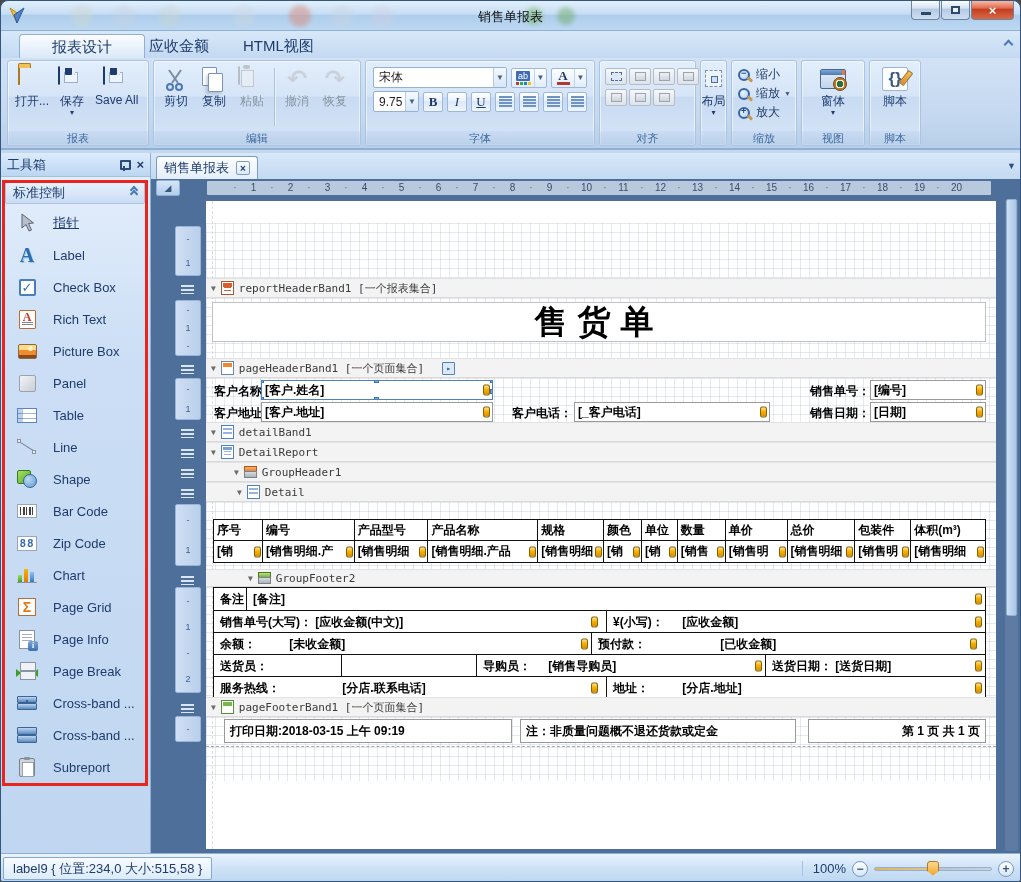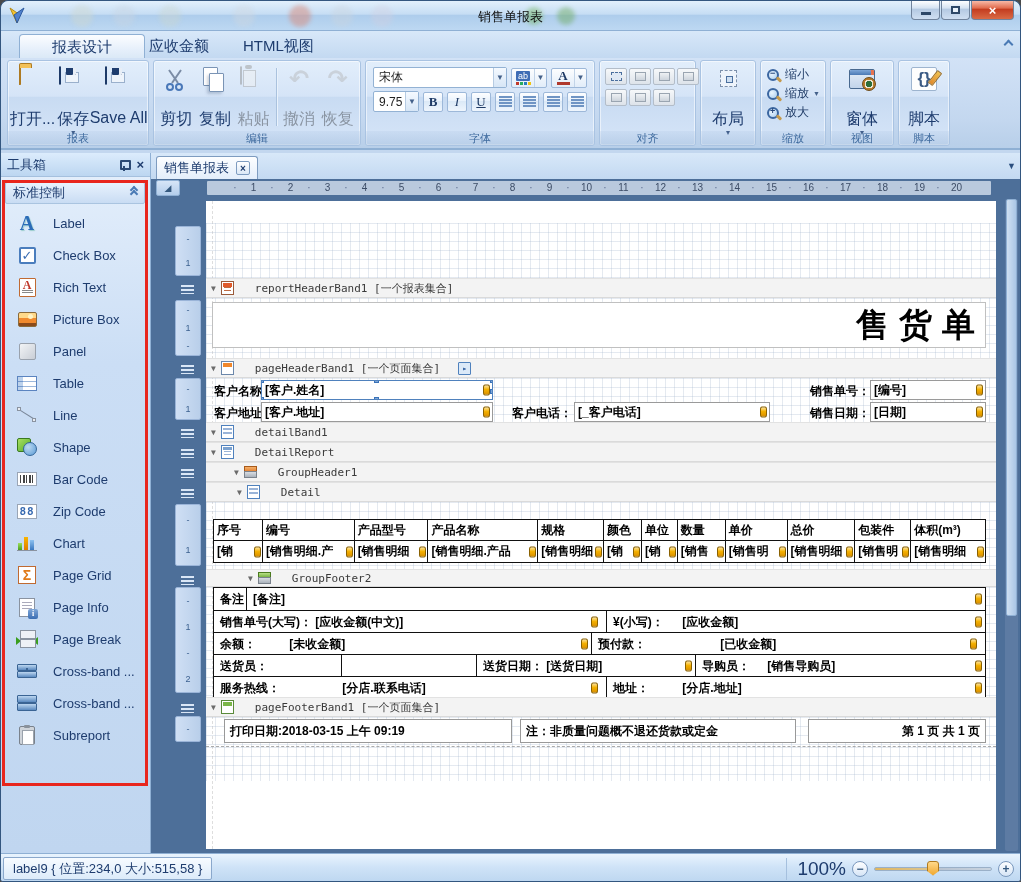--- a/index.html
+++ b/index.html
@@ -23,21 +23,21 @@
 .rtab.active{background:linear-gradient(180deg,#fcfdff,#e7f0fb 60%,#dbe9f7);border:1px solid #8fb0d4;border-bottom:none}
 .ribbon-collapse{position:absolute;right:6px;top:8px;width:12px;height:12px;cursor:pointer}
 .chev{display:block;width:7px;height:7px;border-top:2px solid #4a7ab5;border-left:2px solid #4a7ab5;transform:rotate(45deg);margin:2px auto}
 
 
 .ribbon{position:absolute;left:0;top:57px;right:0;height:92px;background:linear-gradient(180deg,#d2e2f6,#c3d7ef 70%,#b8cfe9);border-bottom:2px solid #8fb0d4;display:flex;padding:2px 0 2px 6px}
 .rgroup{position:relative;height:86px;margin-right:4px;border:1px solid #a9c3e2;border-radius:3px;background:linear-gradient(180deg,#e2eefb,#d5e4f7 42%,#c8dbf2 43%,#d6e5f8);box-shadow:inset 0 0 0 1px rgba(255,255,255,.55)}
 .rgroup-body{position:absolute;left:0;right:0;top:1px;bottom:15px;display:flex;align-items:flex-start;padding:2px 3px}
 .rgroup-label{position:absolute;left:0;right:0;bottom:0;height:14px;text-align:center;font-size:11px;color:#3e6a9e;background:linear-gradient(180deg,rgba(176,200,230,.25),rgba(150,180,215,.45));border-radius:0 0 3px 3px}
 .bigbtn{display:flex;flex-direction:column;align-items:center;padding:3px 4px 0;border-radius:3px;min-width:38px}
-.bigbtn .blabel{font-size:16px;color:#1e3c6e;margin-top:16px;white-space:nowrap}
+.bigbtn .blabel{font-size:12px;color:#1e3c6e;margin-top:0;white-space:nowrap}
 .bigbtn .ddarrow{font-size:8px;color:#1e3c6e;line-height:5px}
 .bigbtn.disabled{opacity:.45;filter:grayscale(.9)}
 .ric{display:block;width:28px;height:26px;position:relative}
 .vsep{width:1px;height:58px;background:#aac2de;margin:4px 3px 0;box-shadow:1px 0 0 #e9f2fc}
 
 
 .icon-folder{width:27px;height:20px;margin-top:4px;background:linear-gradient(180deg,#ffe9a8,#f6bf4f 50%,#e9a12e);border:1px solid #ad7a22;border-radius:2px 3px 2px 2px;position:relative}
 .icon-folder::before{content:'';position:absolute;left:-1px;top:-4px;width:11px;height:4px;background:#f3c159;border:1px solid #ad7a22;border-bottom:none;border-radius:2px 2px 0 0}
 .icon-floppy{width:23px;height:23px;margin:2px auto 0;background:linear-gradient(135deg,#6f9bd6,#2d5a9e);border:1px solid #1d3a68;border-radius:3px;position:relative}
 .icon-floppy::before{content:'';position:absolute;left:5px;bottom:1px;width:12px;height:9px;background:#eef4fb;border:1px solid #9ab0cc}
@@ -157,38 +157,38 @@
 .vsb{position:absolute;right:2px;top:2px;width:13px;bottom:2px;background:#5d7ba3;border-radius:2px}
 .vsb-thumb{position:absolute;left:1px;right:1px;top:0;height:64%;background:linear-gradient(90deg,#cfe0f2,#aac6e6);border:1px solid #8fb0d4;border-radius:2px}
 
 
 .page{position:absolute;left:55px;top:4px;width:790px;height:648px;background:#fff;font-weight:bold}
 .page::before{content:'';position:absolute;left:6px;top:0;bottom:0;border-left:1px dashed #c9c9c9;opacity:.6;z-index:1}
 .band,.area{position:absolute;left:0;right:0;z-index:2}
 .grid{background-image:linear-gradient(to right,rgba(168,184,206,.30) 1px,transparent 1px),linear-gradient(to bottom,rgba(168,184,206,.30) 1px,transparent 1px);background-size:9px 9px}
 .bh{position:absolute;left:0;right:0;height:20px;background:#f3f3f3;border-top:1px solid #e2e2e2;border-bottom:1px solid #dadada;display:flex;align-items:center;font-family:"DejaVu Sans Mono","Liberation Mono",monospace;font-size:11px;color:#3a3a3a;font-weight:normal;z-index:3}
 .bh .arrow{font-size:8px;color:#6b6b6b;margin:0 5px}
-.bh .btext{margin-left:21px;white-space:nowrap}
+.bh .btext{margin-left:5px;white-space:nowrap}
 .bicon{width:13px;height:14px;background:#fff;border:1px solid #6b87aa;position:relative;flex:0 0 13px}
 .bicon::before{content:'';position:absolute;left:1px;right:1px}
 .ic-clip-red{border-color:#9a5a3a}.ic-clip-red::before{top:1px;height:4px;background:#e05a2b}
 .ic-clip-red::after{content:'';position:absolute;left:2px;bottom:2px;right:2px;height:5px;background:repeating-linear-gradient(180deg,#c06a42 0 1px,transparent 1px 3px)}
 .ic-page-orange::before{top:1px;height:4px;background:#f0862a}
 .ic-list-blue{border-color:#4f81bd}.ic-list-blue::before{top:2px;bottom:2px;background:repeating-linear-gradient(180deg,#9ab4d8 0 2px,transparent 2px 4px)}
 .ic-clip-blue{border-color:#4f81bd}.ic-clip-blue::before{top:1px;height:3px;background:#7ba2cf}
 .ic-clip-blue::after{content:'';position:absolute;left:2px;bottom:2px;right:2px;height:5px;background:repeating-linear-gradient(180deg,#9ab4d8 0 1px,transparent 1px 3px)}
 .ic-stack-orange{border:none;background:transparent}
 .ic-stack-orange::before{top:1px;height:5px;background:linear-gradient(#f5b06a,#e07b2a);border:1px solid #a85a1a;left:0;right:0}
 .ic-stack-orange::after{content:'';position:absolute;left:0;right:0;bottom:1px;height:5px;background:linear-gradient(#d9dde2,#aab2bc);border:1px solid #7a828c}
 .ic-stack-green{border:none;background:transparent}
 .ic-stack-green::before{top:1px;height:5px;background:linear-gradient(#b8e086,#6aa832);border:1px solid #4a7a1e;left:0;right:0}
 .ic-stack-green::after{content:'';position:absolute;left:0;right:0;bottom:1px;height:5px;background:linear-gradient(#d9dde2,#aab2bc);border:1px solid #7a828c}
 .ic-page-green{border-color:#5a8a3a}.ic-page-green::before{top:1px;height:4px;background:#7ab648}
 .bh-expand{width:13px;height:13px;border:1px solid #4f81bd;background:#dbe9f8;color:#2a5a9e;font-size:8px;line-height:11px;text-align:center;margin-left:18px;border-radius:1px}
-.titlebox{position:absolute;left:6px;top:4px;right:10px;height:46px;border:1px solid #c0c0c0;background:#fff;display:flex;align-items:center;justify-content:flex-end}
+.titlebox{position:absolute;left:6px;top:4px;right:10px;height:40px;border:1px solid #c0c0c0;background:#fff;display:flex;align-items:center;justify-content:center}
 .report-title{font-family:"DejaVu Serif","Liberation Serif",serif;font-size:33px;font-weight:bold;color:#000;letter-spacing:10px}
 .flabel{position:absolute;font-size:12px;color:#000;white-space:nowrap;z-index:3}
 .fbox{position:absolute;height:20px;border:1px solid #9a9a9a;background:#fff;font-size:12px;color:#000;line-height:18px;padding-left:3px;white-space:nowrap;overflow:hidden;z-index:3}
 .fbox .db-icon{right:2px}
 .fbox.selected{border-color:#4f81bd}
 .hdl{position:absolute;width:5px;height:5px;background:#7ea6d8;border:1px solid #3a72b8;z-index:4}
 .db-icon{position:absolute;top:50%;transform:translateY(-50%);width:7px;height:11px;background:linear-gradient(180deg,#ffe49a,#f4b000 45%,#d98f00);border:1px solid #8a6100;border-radius:2px/3px;z-index:3}
 .dt{position:absolute;left:7px;top:17px;width:773px;border:1px solid #111;background:#fff;display:flex;flex-direction:column}
 .dt-row{display:flex;height:21px}
 .dt-row.head{border-bottom:1px solid #111}
@@ -202,21 +202,21 @@
 .gfc:last-child{border-right:none}
 .gfc .inlbl{display:inline-block}
 .gfc .db-icon{right:3px}
 .pfbox{position:absolute;height:24px;border:1px solid #999;background:#fff;font-size:12px;line-height:22px;padding:0 5px;white-space:nowrap;overflow:hidden;z-index:3}
 .pf-dash{position:absolute;left:0;right:0;top:29px;border-top:1px dashed #aaa;z-index:2}
 
 
 .statusbar{position:absolute;left:0;right:0;top:852px;height:30px;background:linear-gradient(180deg,#e9f4fe,#cfe3f7 45%,#bcd6f0);border-top:1px solid #8fb0d4;border-radius:0 0 3px 3px}
 .sb-left{position:absolute;left:2px;top:3px;height:23px;border:1px solid #8aa8cc;background:linear-gradient(#f7fbff,#dcebfa);display:flex;align-items:center;padding:0 9px;font-size:13px;color:#1e3c6e;border-radius:2px}
 .sb-right{position:absolute;right:6px;top:3px;height:23px;display:flex;align-items:center;gap:6px}
-.sb-zoomtext{font-size:19px;color:#1e3c6e;border-left:1px solid #a5c0de;padding-left:10px}
+.sb-zoomtext{font-size:13px;color:#1e3c6e;border-left:1px solid #a5c0de;padding-left:10px}
 .sb-circle{width:16px;height:16px;border-radius:50%;border:1px solid #7a98bd;background:linear-gradient(#fdfeff,#d6e5f6);color:#35597f;font-size:12px;line-height:14px;text-align:center;font-weight:bold}
 .sb-track{position:relative;width:118px;height:4px;background:linear-gradient(90deg,#e0b65e,#d9c79a 55%,#b9c4d2 56%,#c9d4e0);border:1px solid #9ab0c8;border-radius:2px}
 .sb-thumb{position:absolute;left:52px;top:-7px;width:12px;height:15px;background:linear-gradient(#ffd98a,#f0a830);border:1px solid #b07a1e;border-radius:3px 3px 1px 1px;clip-path:polygon(0 0,100% 0,100% 70%,50% 100%,0 70%)}
 </style>
 </head>
 <body>
 
 <div class="window">
 
   <div class="titlebar">
@@ -385,21 +385,21 @@
               <i></i>
             </span>
           <span class="abtn">
               <i></i>
             </span>
         </div>
       </div>
       <div class="rgroup-label">对齐</div>
     </div>
 
-    <div class="rgroup" style="width:56px">
+    <div class="rgroup" style="width:27px">
       <div class="rgroup-body" style="justify-content:center">
         <div class="bigbtn">
           <span class="ric" style="display:flex;justify-content:center">
               <span class="icon-layout"></span>
             </span>
           <span class="blabel">布局</span>
           <span class="ddarrow">▾</span>
         </div>
       </div>
       <div class="rgroup-label"></div>
@@ -464,20 +464,28 @@
     <div class="tb-highlight"></div>
     <div class="tb-group-header">
       <span>标准控制</span>
       <span class="sp"></span>
       <span class="dblchev">
           <i></i>
           <i style="margin-top:-2px"></i>
         </span>
     </div>
     <div class="tb-items">
+      <div class="tb-item">
+        <span class="tbi tbi-pointer">
+            <svg width="16" height="20" viewBox="0 0 16 20">
+              <path d="M3 1 L3 15 L7 11.5 L10 18 L12.5 17 L9.5 10.5 L14.5 10 Z" fill="#b9bfc9" stroke="#5a6270" stroke-width="1"></path>
+            </svg>
+          </span>
+        <span class="lbl link">指针</span>
+      </div>
       <div class="tb-item">
         <span class="tbi">
             <span class="tbi-label">A</span>
           </span>
         <span class="lbl">Label</span>
       </div>
       <div class="tb-item">
         <span class="tbi">
             <span class="tbi-check">✓</span>
           </span>
@@ -780,28 +788,28 @@
               </div>
               <div class="gfc" style="width:393px">
                 <span class="inlbl" style="width:119px">预付款：</span>
                 <span>[已收金额]</span>
                 <span class="db-icon" style="right:8px"></span>
               </div>
             </div>
             <div class="gfr">
               <div class="gfc" style="width:128px"><span>送货员：</span></div>
               <div class="gfc" style="width:135px"></div>
+              <div class="gfc" style="flex:1">
+                <span class="inlbl" style="width:62px">导购员：</span>
+                <span>[销售导购员]</span>
+                <span class="db-icon"></span>
+              </div>
               <div class="gfc" style="width:219px">
                 <span class="inlbl">送货日期：</span>
                 <span>[送货日期]</span>
-                <span class="db-icon"></span>
-              </div>
-              <div class="gfc" style="flex:1">
-                <span class="inlbl" style="width:62px">导购员：</span>
-                <span>[销售导购员]</span>
                 <span class="db-icon"></span>
               </div>
             </div>
             <div class="gfr">
               <div class="gfc" style="width:393px">
                 <span class="inlbl" style="width:119px">服务热线：</span>
                 <span>[分店.联系电话]</span>
                 <span class="db-icon" style="right:8px"></span>
               </div>
               <div class="gfc" style="flex:1">

